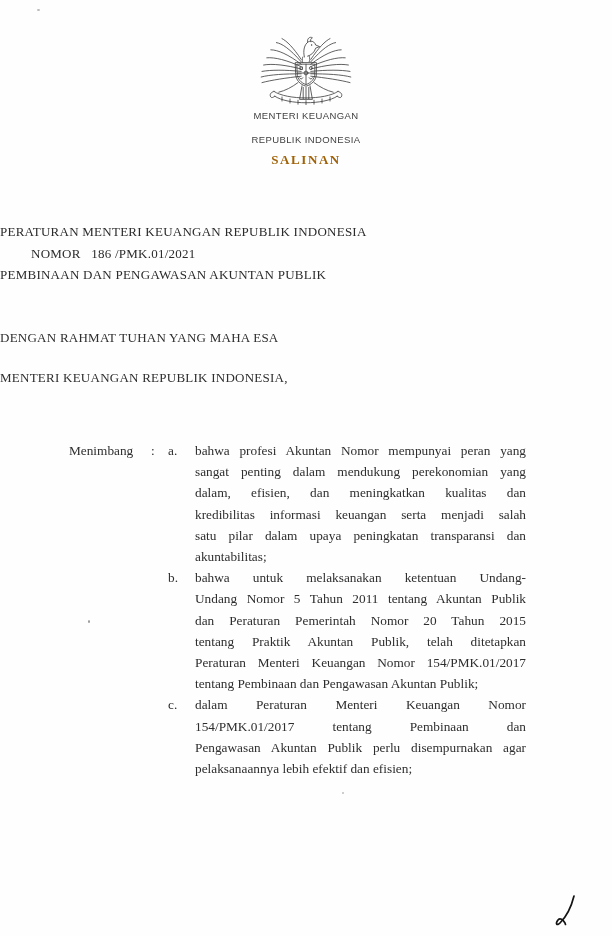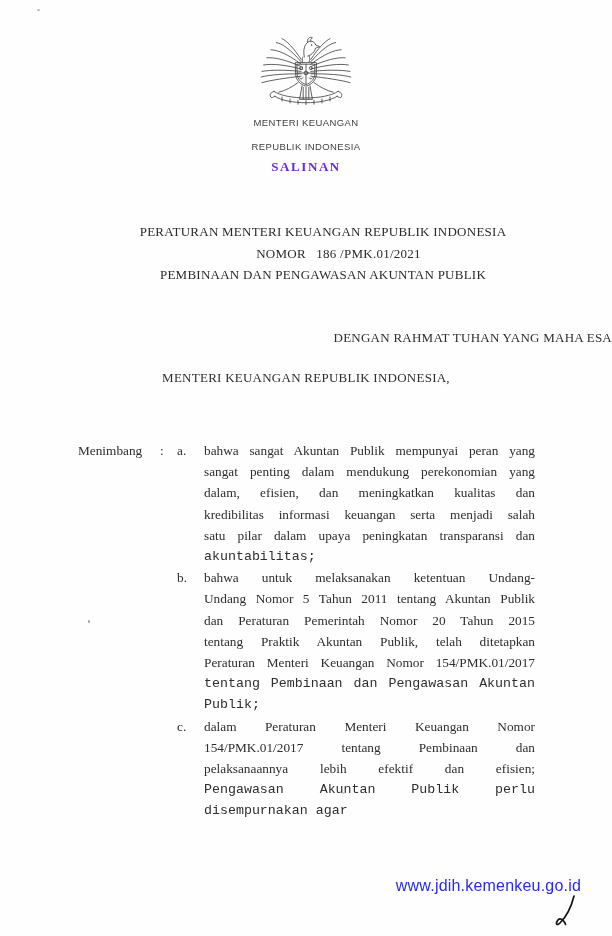--- a/index.html
+++ b/index.html
@@ -14,79 +14,75 @@
   }
 
   
   .letterhead {
     position: absolute;
     top: 36px; left: 0; right: 0;
     text-align: center;
   }
   .emblem { display: block; margin: 0 auto; }
   .ministry {
-    margin-top: 7px;
     font-family: "Liberation Sans", sans-serif;
     font-size: 9.5px;
     line-height: 12px;
     letter-spacing: 0.4px;
     color: #3f3f3f;
   }
   .salinan {
     margin-top: 6px;
     font-size: 13px;
     font-weight: bold;
     letter-spacing: 1.6px;
-    color: #6d28d9;
+    color: #a16207;
   }
 
   
   .title-block {
     position: absolute;
     top: 221px; left: 0; right: 0;
-    text-align: center;
     font-size: 13px;
     line-height: 21.7px;
     letter-spacing: 0.25px;
     color: #2b2b2b;
-    padding-left: 34px;
   }
   .title-block .nomor { white-space: pre; margin-left: 31px; }
 
   .invocation {
     position: absolute;
     top: 330px; left: 0; right: 0;
-    text-align: right;
+    text-align: left;
     font-size: 13px;
     letter-spacing: 0.25px;
-    padding-left: 32px;
   }
   .authority {
     position: absolute;
     top: 370px; left: 0; right: 0;
-    text-align: center;
+    text-align: left;
     font-size: 13px;
     letter-spacing: 0.25px;
   }
 
   
   .considerations {
     position: absolute;
-    top: 440px; left: 78px; right: 77px;
+    top: 440px; left: 69px; right: 77px;
     font-size: 13.3px;
     line-height: 21.2px;
   }
   .c-row { display: flex; align-items: flex-start; }
   .c-label  { width: 82px; }
   .c-colon  { width: 17px; }
   .c-indent { width: 99px; }
   .c-letter { width: 27px; }
   .c-text   { width: 331px; }
   .c-text .jline { text-align: justify; text-align-last: justify; }
-  .c-text .jline:last-child { text-align-last: left; font-family: Liberation Mono, monospace; }
+  .c-text .jline:last-child { text-align-last: left; }
 
   
   .site-url {
     position: absolute;
     top: 877px; right: 31px;
     font-family: "Liberation Sans", sans-serif;
     font-size: 16px;
     letter-spacing: 0.2px;
   }
   .paraf { position: absolute; top: 894px; right: 30px; }
@@ -153,21 +149,21 @@
 
   <div class="invocation">DENGAN RAHMAT TUHAN YANG MAHA ESA</div>
   <div class="authority">MENTERI KEUANGAN REPUBLIK INDONESIA,</div>
 
   <div class="considerations">
     <div class="c-row">
       <div class="c-label">Menimbang</div>
       <div class="c-colon">:</div>
       <div class="c-letter">a.</div>
       <div class="c-text">
-          <div class="jline">bahwa sangat Akuntan Publik mempunyai peran yang</div>
+          <div class="jline">bahwa profesi Akuntan Nomor mempunyai peran yang</div>
           <div class="jline">sangat penting dalam mendukung perekonomian yang</div>
           <div class="jline">dalam, efisien, dan meningkatkan kualitas dan</div>
           <div class="jline">kredibilitas informasi keuangan serta menjadi salah</div>
           <div class="jline">satu pilar dalam upaya peningkatan transparansi dan</div>
           <div class="jline">akuntabilitas;</div>
         </div>
     </div>
     <div class="c-row">
       <div class="c-indent"></div>
       <div class="c-letter">b.</div>
@@ -179,27 +175,26 @@
           <div class="jline">Peraturan Menteri Keuangan Nomor 154/PMK.01/2017</div>
           <div class="jline">tentang Pembinaan dan Pengawasan Akuntan Publik;</div>
         </div>
     </div>
     <div class="c-row">
       <div class="c-indent"></div>
       <div class="c-letter">c.</div>
       <div class="c-text">
           <div class="jline">dalam Peraturan Menteri Keuangan Nomor</div>
           <div class="jline">154/PMK.01/2017 tentang Pembinaan dan</div>
+          <div class="jline">Pengawasan Akuntan Publik perlu disempurnakan agar</div>
           <div class="jline">pelaksanaannya lebih efektif dan efisien;</div>
-          <div class="jline">Pengawasan Akuntan Publik perlu disempurnakan agar</div>
         </div>
     </div>
   </div>
 
-  <div class="site-url" style="color: rgb(43, 43, 224);">www.jdih.kemenkeu.go.id</div>
   <svg class="paraf" width="30" height="38" viewBox="0 0 30 38" fill="none" stroke="#141414" stroke-width="1.7" stroke-linecap="round">
     <path d="M22,2 C20,10 15,22 8,29 C5,32 3,30 6,26 C8,23.5 11,25.5 13,29 L13.5,30.5"></path>
   </svg>
 
   <div class="speck speck-1"></div>
   <div class="speck speck-2"></div>
   <div class="speck speck-3"></div>
 
 </div>
 

